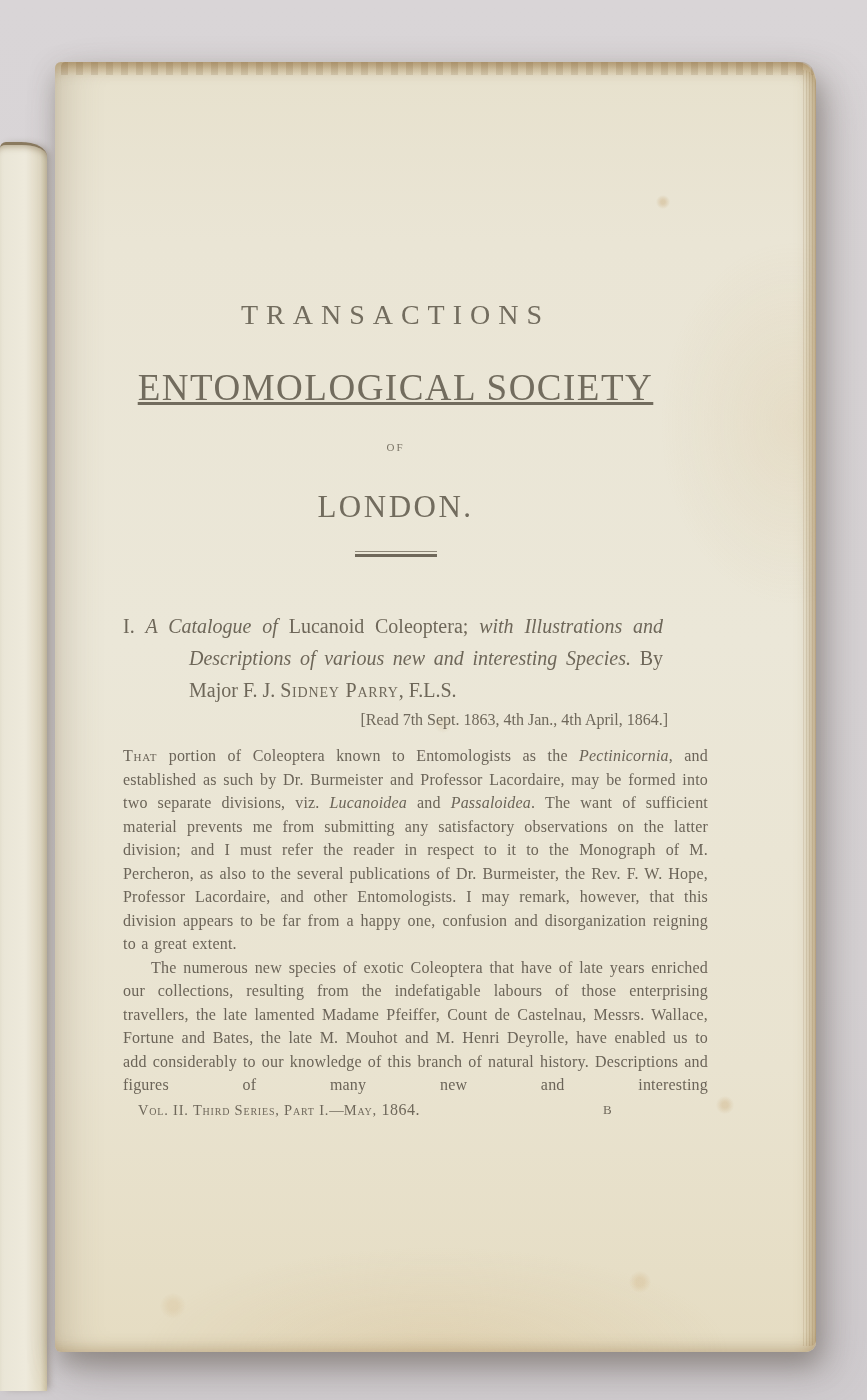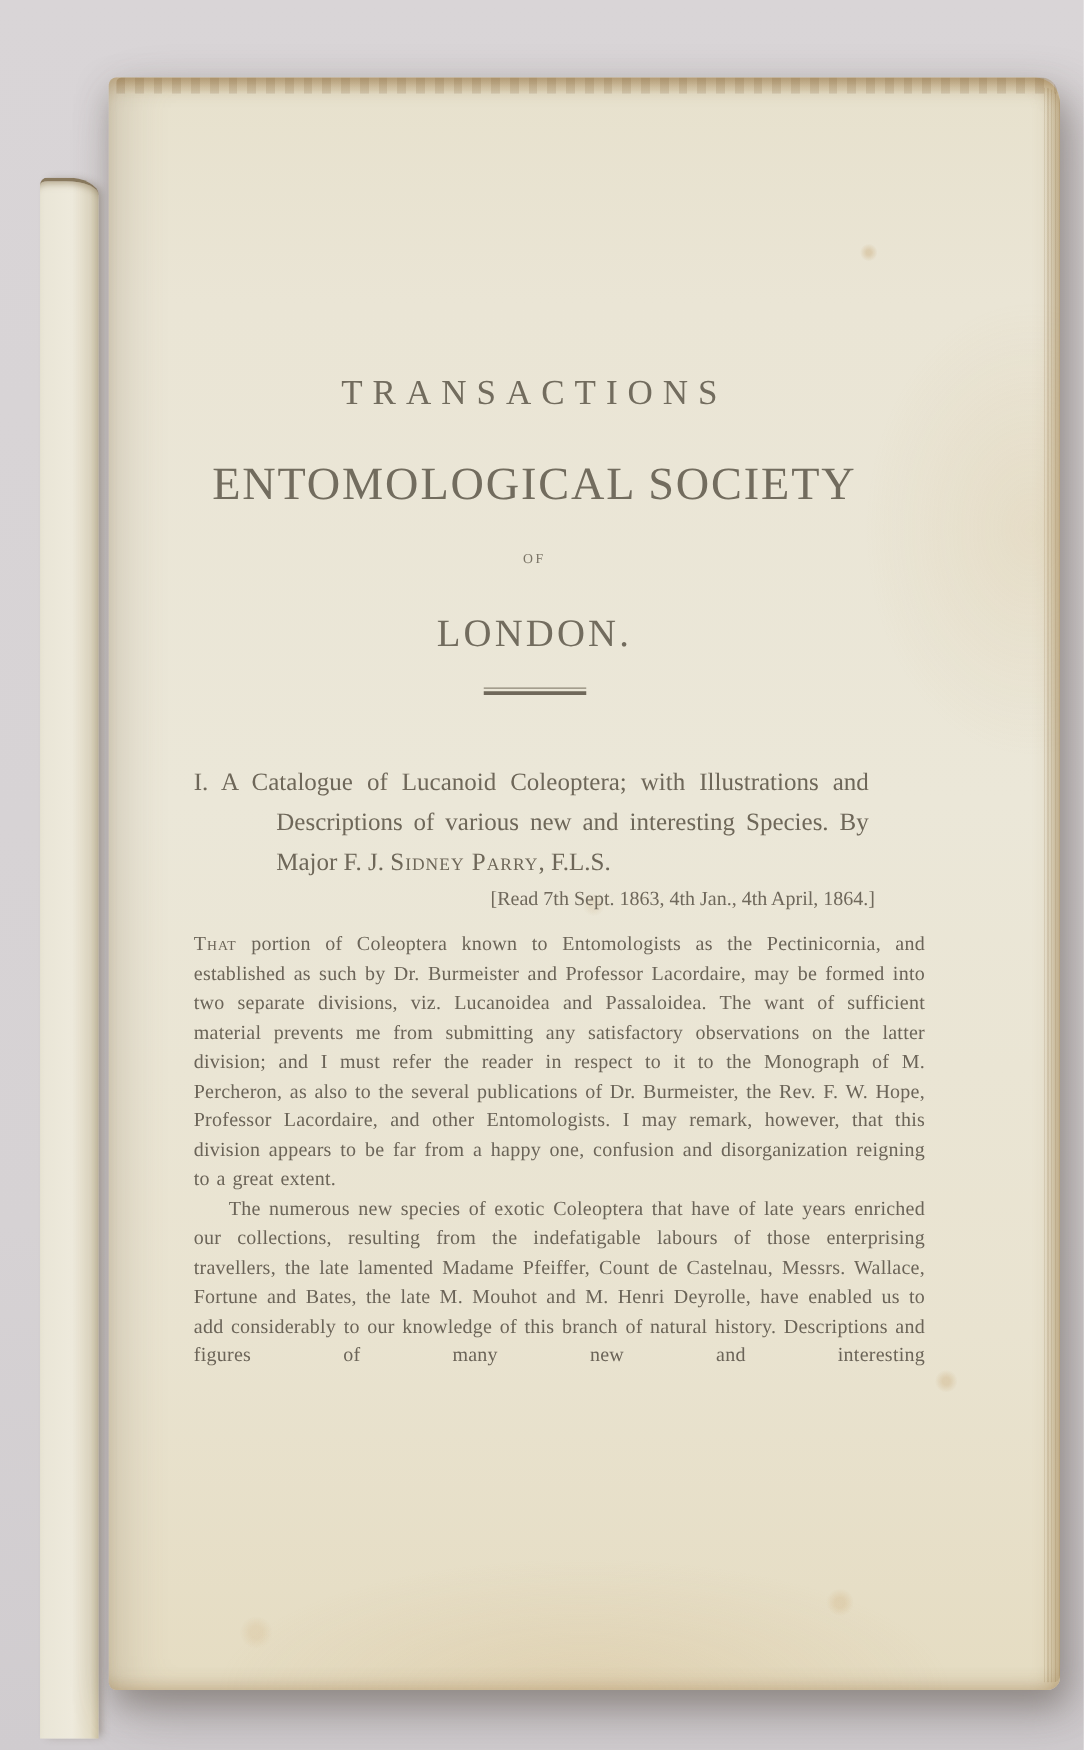--- a/index.html
+++ b/index.html
@@ -1,21 +1,21 @@
 <!DOCTYPE html>
 <html><head>
 <meta charset="utf-8">
 <style>
   html,body{margin:0;padding:0;}
   body{
     width:867px;height:1400px;overflow:hidden;
     background:linear-gradient(180deg,#d9d5d7 0%,#d6d2d4 70%,#d0cccf 100%);
     font-family:"Liberation Serif","DejaVu Serif",serif;
   }
-  .scene{position:relative;width:836px;height:1400px;margin-left:32px;}
+  .scene{position:relative;width:836px;height:1400px;}
 
   
   .prev-page{
     position:absolute;left:0;top:142px;width:47px;height:1246px;
     background:linear-gradient(90deg,#e9e5d6 0%,#eeeadc 55%,#e3dcc6 86%,#cfc5a8 100%);
     border-radius:6px 26px 0 0 / 6px 14px 0 0;
     border-top:3px solid #8a7a5f;
     box-shadow:inset 0 6px 6px -4px rgba(140,120,85,.55), 4px 0 7px -2px rgba(105,92,70,.45);
   }
 
@@ -57,21 +57,21 @@
       radial-gradient(ellipse 190px 260px at 97% 28%,rgba(205,175,120,.16),rgba(205,175,120,0) 70%),
       radial-gradient(ellipse 420px 150px at 50% 100%,rgba(205,172,120,.22),rgba(205,172,120,0) 70%);
   }
 
   .content{position:relative;width:100%;height:100%;box-sizing:border-box;padding:0 53px 0 68px;color:#6b6458;}
 
   
   .masthead{width:585px;box-sizing:border-box;padding-right:40px;text-align:center;color:#726c5e;}
   .mast-title{margin-top:236px;font-size:28px;line-height:33px;letter-spacing:8px;}
   .mast-small{margin-top:36px;font-size:11px;line-height:13px;letter-spacing:3px;color:#7a7466;}
-  .mast-society{margin-top:34px;font-size:37px;line-height:46px;letter-spacing:1.5px;}
+  .mast-society{margin-top:34px;font-size:37px;line-height:46px;letter-spacing:1.5px;text-decoration:underline;}
   .mast-small2{margin-top:30px;font-size:11px;line-height:13px;letter-spacing:2px;color:#7a7466;}
   .mast-city{margin-top:34px;font-size:31px;line-height:37px;letter-spacing:2.5px;}
   .rule{margin:18px auto 0;width:545px;text-align:center;}
   .rule-inner{display:inline-block;width:82px;}
   .rule-top{display:block;height:1px;background:#8d8677;margin-bottom:2px;}
   .rule-bot{display:block;height:3px;background:#6f685a;}
 
   
   .article-heading{
     margin-top:49px;width:540px;box-sizing:border-box;
@@ -81,21 +81,21 @@
   .read-line{margin-top:5px;width:585px;box-sizing:border-box;padding-right:40px;text-align:right;font-size:16px;line-height:18px;color:#6f685b;}
 
   
   .body-para{
     margin:0;width:585px;font-size:16px;line-height:23.5px;
     text-align:justify;letter-spacing:.2px;word-spacing:1.2px;color:#6b6458;
   }
   .para1{margin-top:15px;}
   .para2{text-indent:28px;text-align-last:justify;}
 
-  .seg-italic{}
+  .seg-italic{font-style:italic;}
   .seg-smallcaps{font-variant:small-caps;letter-spacing:.8px;}
   .seg-year{font-size:16px;letter-spacing:.5px;}
 
   
   .footer-line{position:relative;margin-top:3px;width:585px;height:22px;color:#6f685b;}
   .imprint{position:absolute;left:15px;top:0;font-size:14.5px;line-height:20px;}
   .signature{position:absolute;left:480px;top:2px;font-size:13px;font-variant:small-caps;letter-spacing:1px;}
 </style>
 </head>
 <body>
@@ -122,16 +122,20 @@
         </div>
       </div>
 
       <div class="article-heading"><span class="seg-roman">I. </span><span class="seg-italic">A Catalogue of </span><span class="seg-roman">Lucanoid Coleoptera; </span><span class="seg-italic">with Illustrations and Descriptions of various new and interesting Species.</span><span class="seg-roman"> By Major F. J. </span><span class="seg-smallcaps">Sidney Parry</span><span class="seg-roman">, F.L.S.</span></div>
 
       <div class="read-line">[Read 7th Sept. 1863, 4th Jan., 4th April, 1864.]</div>
 
       <p class="body-para para1"><span class="seg-smallcaps">That</span><span class="seg-roman"> portion of Coleoptera known to Entomologists as the </span><span class="seg-italic">Pectinicornia</span><span class="seg-roman">, and established as such by Dr. Burmeister and Professor Lacordaire, may be formed into two separate divisions, viz. </span><span class="seg-italic">Lucanoidea</span><span class="seg-roman"> and </span><span class="seg-italic">Passaloidea</span><span class="seg-roman">. The want of sufficient material prevents me from submitting any satisfactory observations on the latter division; and I must refer the reader in respect to it to the Monograph of M. Percheron, as also to the several publications of Dr. Burmeister, the Rev. F. W. Hope, Professor Lacordaire, and other Entomologists. I may remark, however, that this division appears to be far from a happy one, confusion and disorganization reigning to a great extent.</span></p>
       <p class="body-para para2"><span class="seg-roman">The numerous new species of exotic Coleoptera that have of late years enriched our collections, resulting from the indefatigable labours of those enterprising travellers, the late lamented Madame Pfeiffer, Count de Castelnau, Messrs. Wallace, Fortune and Bates, the late M. Mouhot and M. Henri Deyrolle, have enabled us to add considerably to our knowledge of this branch of natural history. Descriptions and figures of many new and interesting</span></p>
 
+      <div class="footer-line">
+        <span class="imprint"><span class="seg-smallcaps">Vol. II. Third Series, Part I.</span><span class="seg-roman">—</span><span class="seg-smallcaps">May, </span><span class="seg-year">1864.</span></span>
+        <span class="signature">B</span>
+      </div>
 
     </div>
   </div>
 </div>
 
 </body></html>

